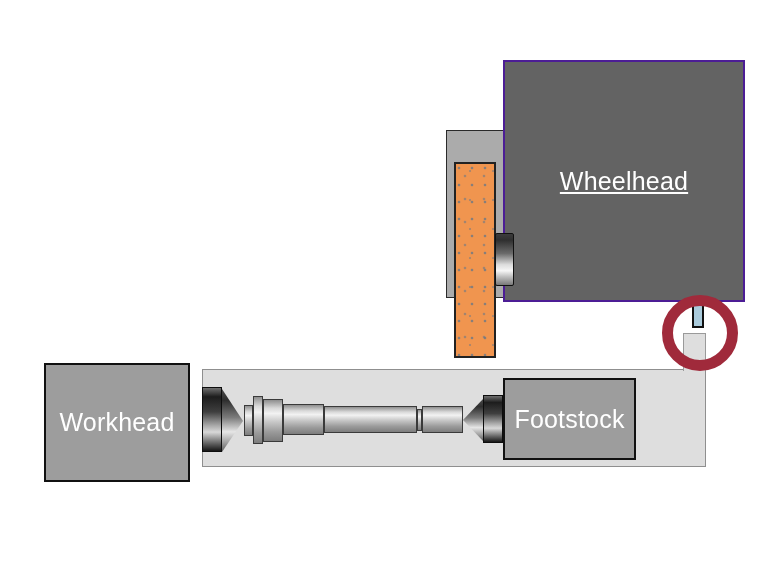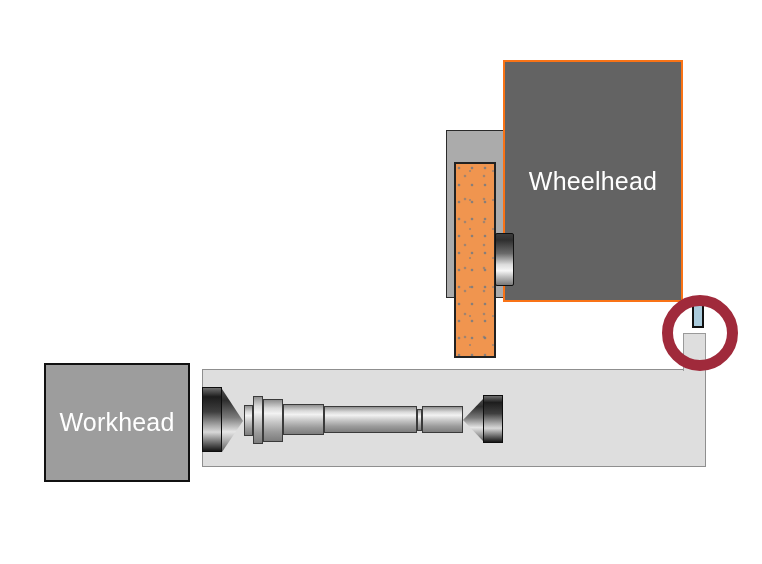--- a/index.html
+++ b/index.html
@@ -12,23 +12,23 @@
     display:flex;align-items:center;justify-content:center;
     color:var(--label-text,#fff);font-size:25px;letter-spacing:0.2px;
   }
   
   .guard-plate{
     left:446px;top:130px;width:58px;height:168px;
     background:var(--plate-gray,#ababab);
     border:1px solid #2a2a2a;z-index:1;
   }
   .wheelhead-box{
-    left:503px;top:60px;width:180px;height:242px;
+    left:503px;top:60px;width:242px;height:242px;
     background:var(--machine-dark,#636363);
-    border:2px solid #f97316;z-index:3;
+    border:2px solid #4c1d95;z-index:3;text-decoration:underline;
   }
   .grinding-wheel{
     left:454px;top:162px;width:42px;height:196px;
     background-color:var(--wheel-orange,#f0954f);
     background-image:
       radial-gradient(circle at 3px 4px, rgba(110,120,132,.8) 1px, transparent 1.7px),
       radial-gradient(circle at 9px 12px, rgba(110,120,132,.6) 1px, transparent 1.7px),
       radial-gradient(circle at 14px 7px, rgba(110,120,132,.5) 1px, transparent 1.6px);
     background-size:13px 17px,19px 23px,23px 29px;
     border:2px solid #222;z-index:2;
@@ -144,14 +144,17 @@
         <stop offset="0.18" stop-color="#2e2e2e"></stop>
         <stop offset="0.45" stop-color="#7a7a7a"></stop>
         <stop offset="0.68" stop-color="#e6e6e6"></stop>
         <stop offset="0.85" stop-color="#9f9f9f"></stop>
         <stop offset="1" stop-color="#5b5b5b"></stop>
       </linearGradient>
     </defs>
     <polygon points="20,0 0,21 20,42" fill="url(#coneGrad2)"></polygon>
   </svg>
   <div class="abs fs-spindle metal-dark"></div>
+  <div class="abs footstock-box machine-label">
+    <span>Footstock</span>
+  </div>
 
 </div>
 
 </body></html>

